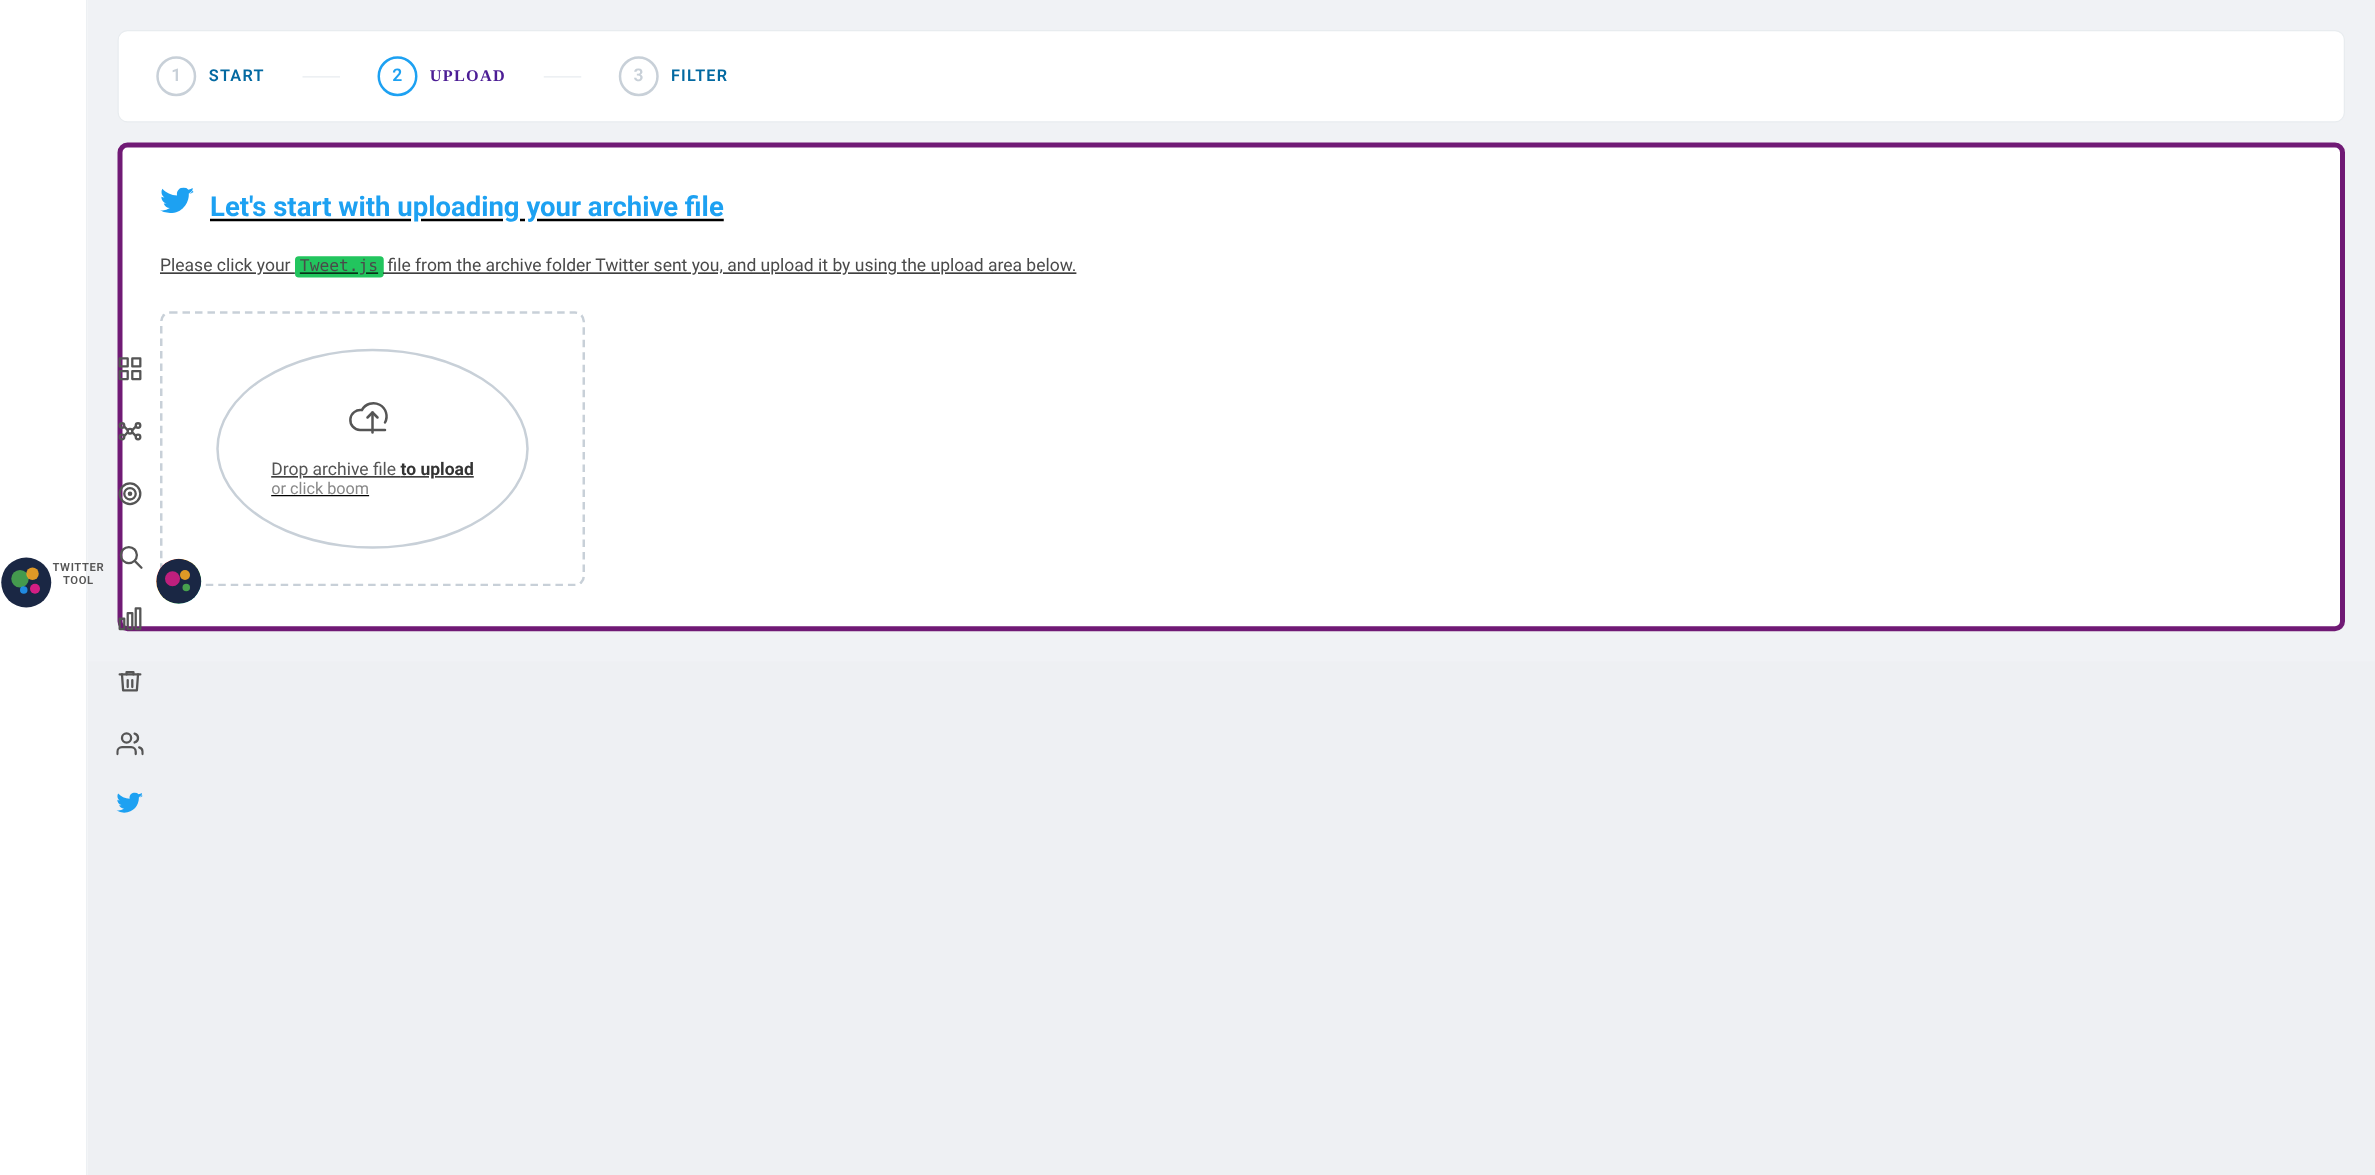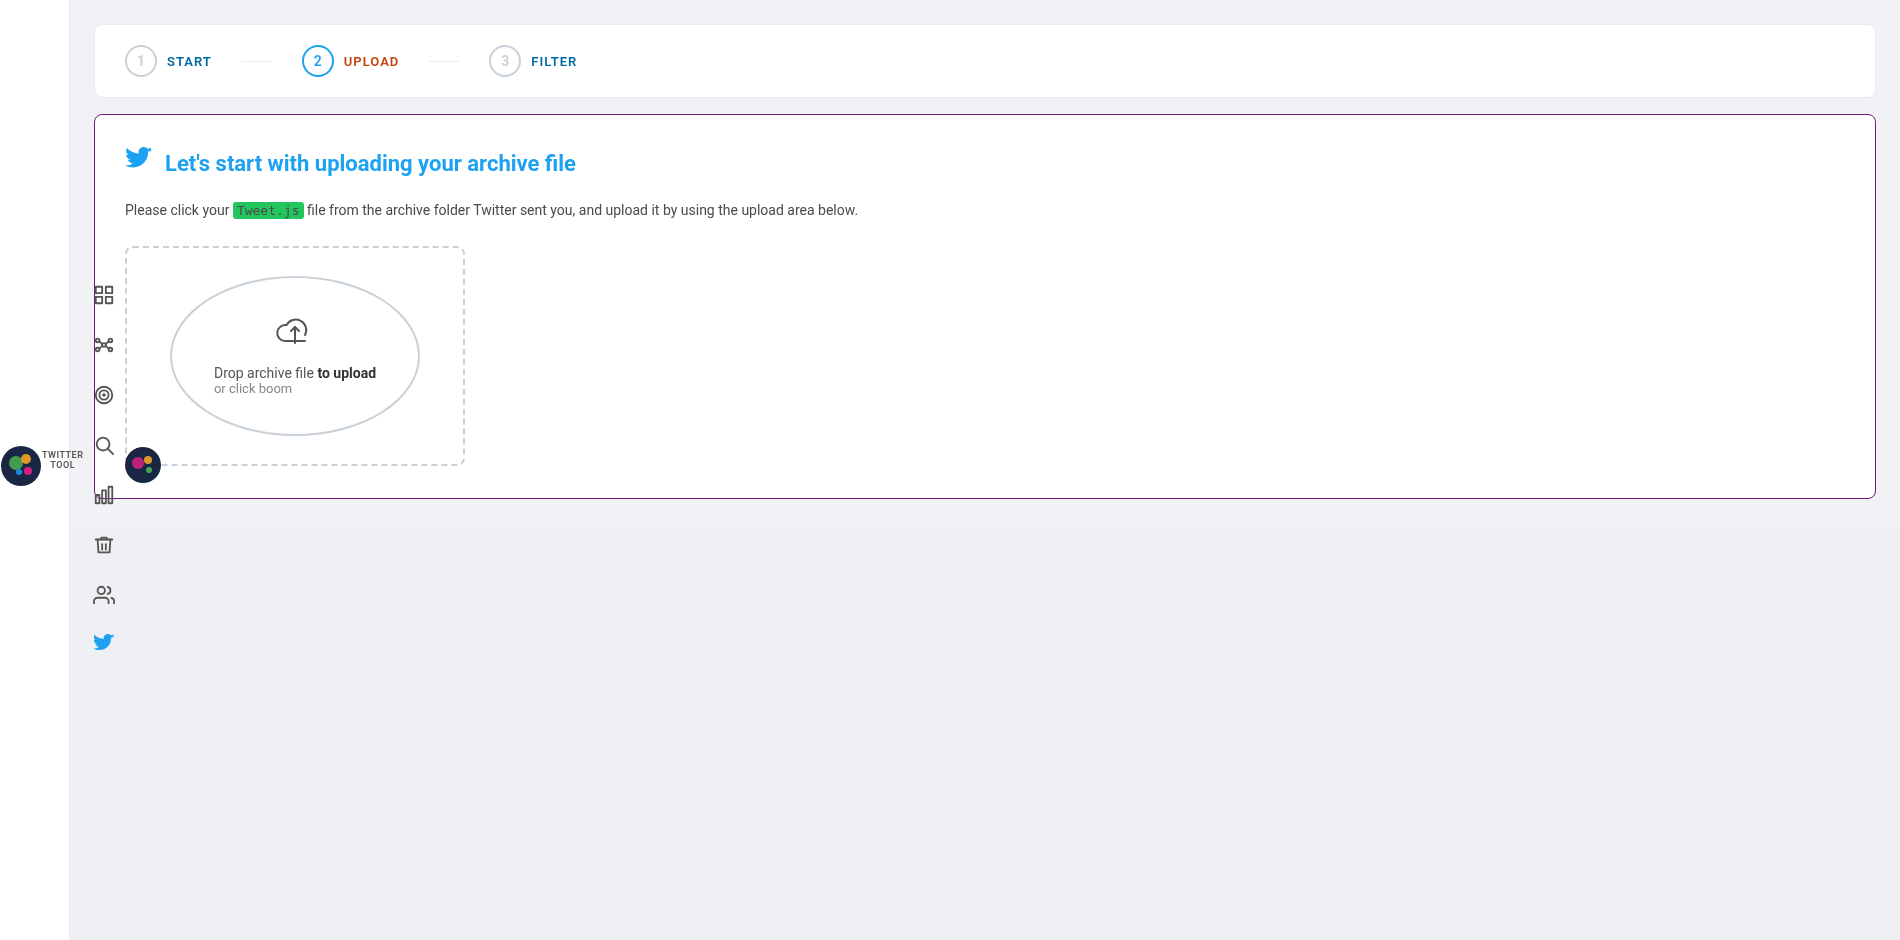--- a/index.html
+++ b/index.html
@@ -144,37 +144,39 @@
 
     .step-label {
       font-size: 13px;
       font-weight: 600;
       color: #0369a1;
       letter-spacing: 1px;
       text-transform: uppercase;
     }
 
     .step-label.active {
-      color: #c2410c;
+      color: #4c1d95;
+      font-family: Liberation Serif, serif;
     }
 
     .step-divider {
       width: 30px;
       height: 1px;
       background: #e8ecef;
       margin-right: 30px;
     }
 
     
     .upload-card {
       background: #fff;
       border-radius: 8px;
       padding: 32px 30px;
       margin-top: 16px;
-      border: 1px solid #701a75;
+      border: 4px solid #701a75;
+      text-decoration: underline;
     }
 
     .page-heading {
       display: flex;
       align-items: center;
       gap: 12px;
       margin-bottom: 20px;
     }
 
     .page-heading-icon {

